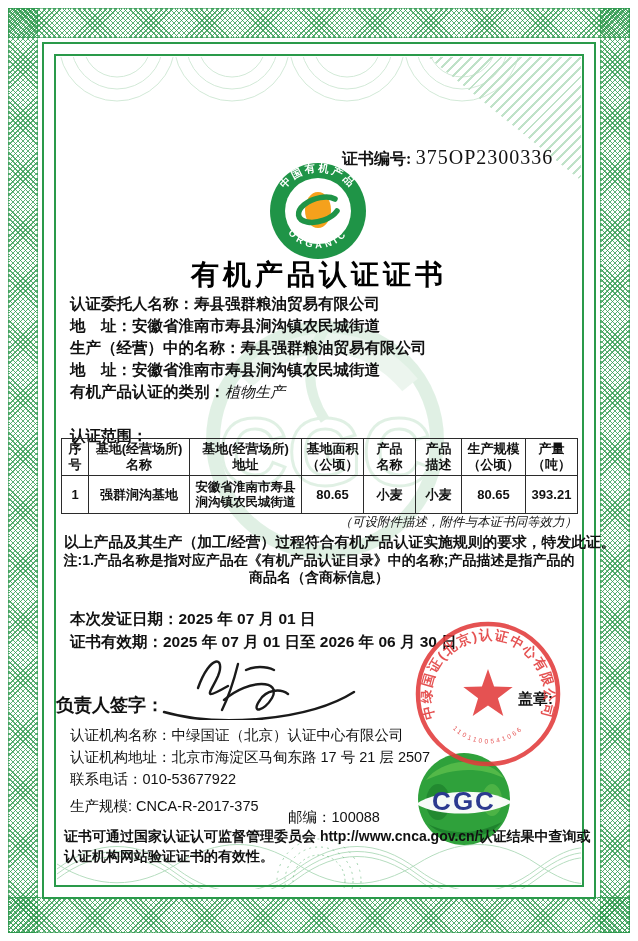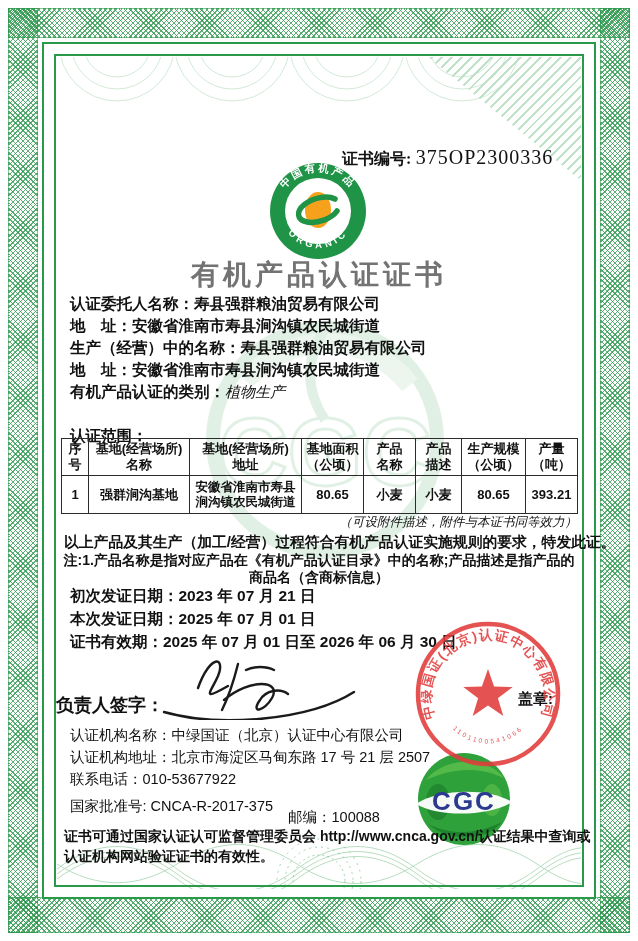--- a/index.html
+++ b/index.html
@@ -31,21 +31,21 @@
     background:repeating-linear-gradient(135deg, rgba(46,158,74,.30) 0 2px, transparent 2px 7px);
     clip-path:polygon(100% 0, 10% 0, 100% 95%);
   }
   .deco-svg { position:absolute; pointer-events:none; }
   
   .abs { position:absolute; }
   .cert-no-label { font-family:"Liberation Serif", serif; font-weight:700; font-size:16px; }
   .cert-no-value { font-family:"Liberation Serif", serif; font-size:20px; letter-spacing:1px; }
   .doc-title {
     left:0; right:0; top:256px; text-align:center;
-    font-size:28px; font-weight:800; letter-spacing:4px; color:#737373;
+    font-size:28px; font-weight:800; letter-spacing:4px; color:#000000;
   }
   .field-line { left:70px; width:505px; font-size:15.5px; font-weight:600; line-height:21px; white-space:nowrap; }
   .kai { font-family:"DejaVu Serif", serif; font-style:italic; font-weight:500; font-size:15px; }
   table.scope {
     position:absolute; left:61px; top:438px; width:516px;
     border-collapse:collapse; table-layout:fixed;
     font-size:13px; text-align:center;
   }
   table.scope th, table.scope td { border:1px solid #2b2b2b; padding:2px 1px; font-weight:600; vertical-align:middle; }
   table.scope th { line-height:16px; font-weight:600; }
@@ -211,23 +211,20 @@
       <td>393.21</td>
     </tr>
   </tbody>
     </table>
 
   <div class="abs attach-note kai">（可设附件描述，附件与本证书同等效力）</div>
 
   <div class="abs statement">以上产品及其生产（加工/经营）过程符合有机产品认证实施规则的要求，特发此证。</div>
   <div class="abs remark">注:1.产品名称是指对应产品在《有机产品认证目录》中的名称;产品描述是指产品的商品名（含商标信息）</div>
 
-  <div class="abs date-line" style="top:586px;">
-    <span>初次发证日期：</span><span>2023 年 07 月 21 日</span>
-  </div>
   <div class="abs date-line" style="top:609px;">
     <span>本次发证日期：</span><span>2025 年 07 月 01 日</span>
   </div>
   <div class="abs date-line" style="top:632px;">
     <span>证书有效期：</span><span>2025 年 07 月 01 日至 2026 年 06 月 30 日</span>
   </div>
 
   <svg class="abs" style="left:150px; top:640px;" width="220" height="80" viewBox="0 0 220 80">
     <g fill="none" stroke="#1a1a1a" stroke-width="2.4" stroke-linecap="round">
       <path d="M48,48 C60,14 76,16 68,36 C61,52 50,62 78,46"></path>
@@ -271,19 +268,19 @@
   <div class="abs agency-line" style="top:748px;">
     <span>认证机构地址：</span><span>北京市海淀区马甸东路 17 号 21 层 2507</span>
   </div>
   <div class="abs agency-line" style="top:770px;">
     <span>联系电话：</span><span>010-53677922</span>
   </div>
   <div class="abs agency-line" style="left:288px; top:808px;">
     <span>邮编：</span><span>100088</span>
   </div>
   <div class="abs agency-line" style="top:797px;">
-    <span>国家批准号:</span>&nbsp;<span>CNCA-R-2017-375</span>
+    <span>生产规模:</span>&nbsp;<span>CNCA-R-2017-375</span>
   </div>
 
   <div class="abs footer-line" style="top:828px;">证书可通过国家认证认可监督管理委员会 http://www.cnca.gov.cn/认证结果中查询或</div>
   <div class="abs footer-line" style="top:848px;">认证机构网站验证证书的有效性。</div>
 
 </div>
 
 </body></html>

